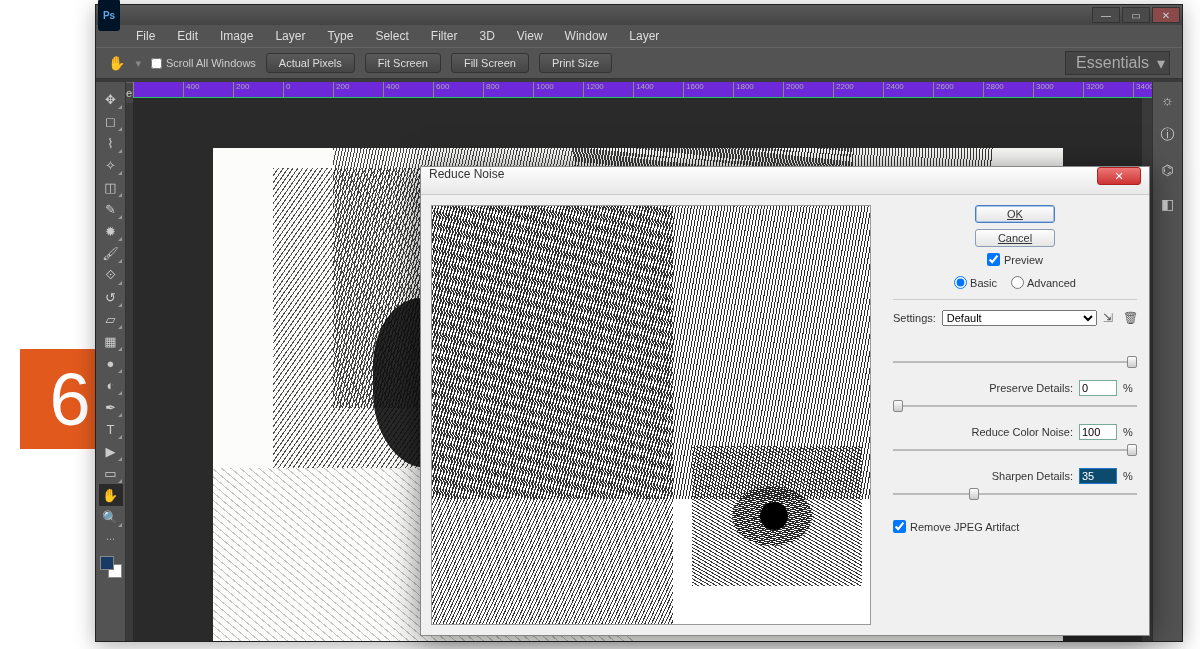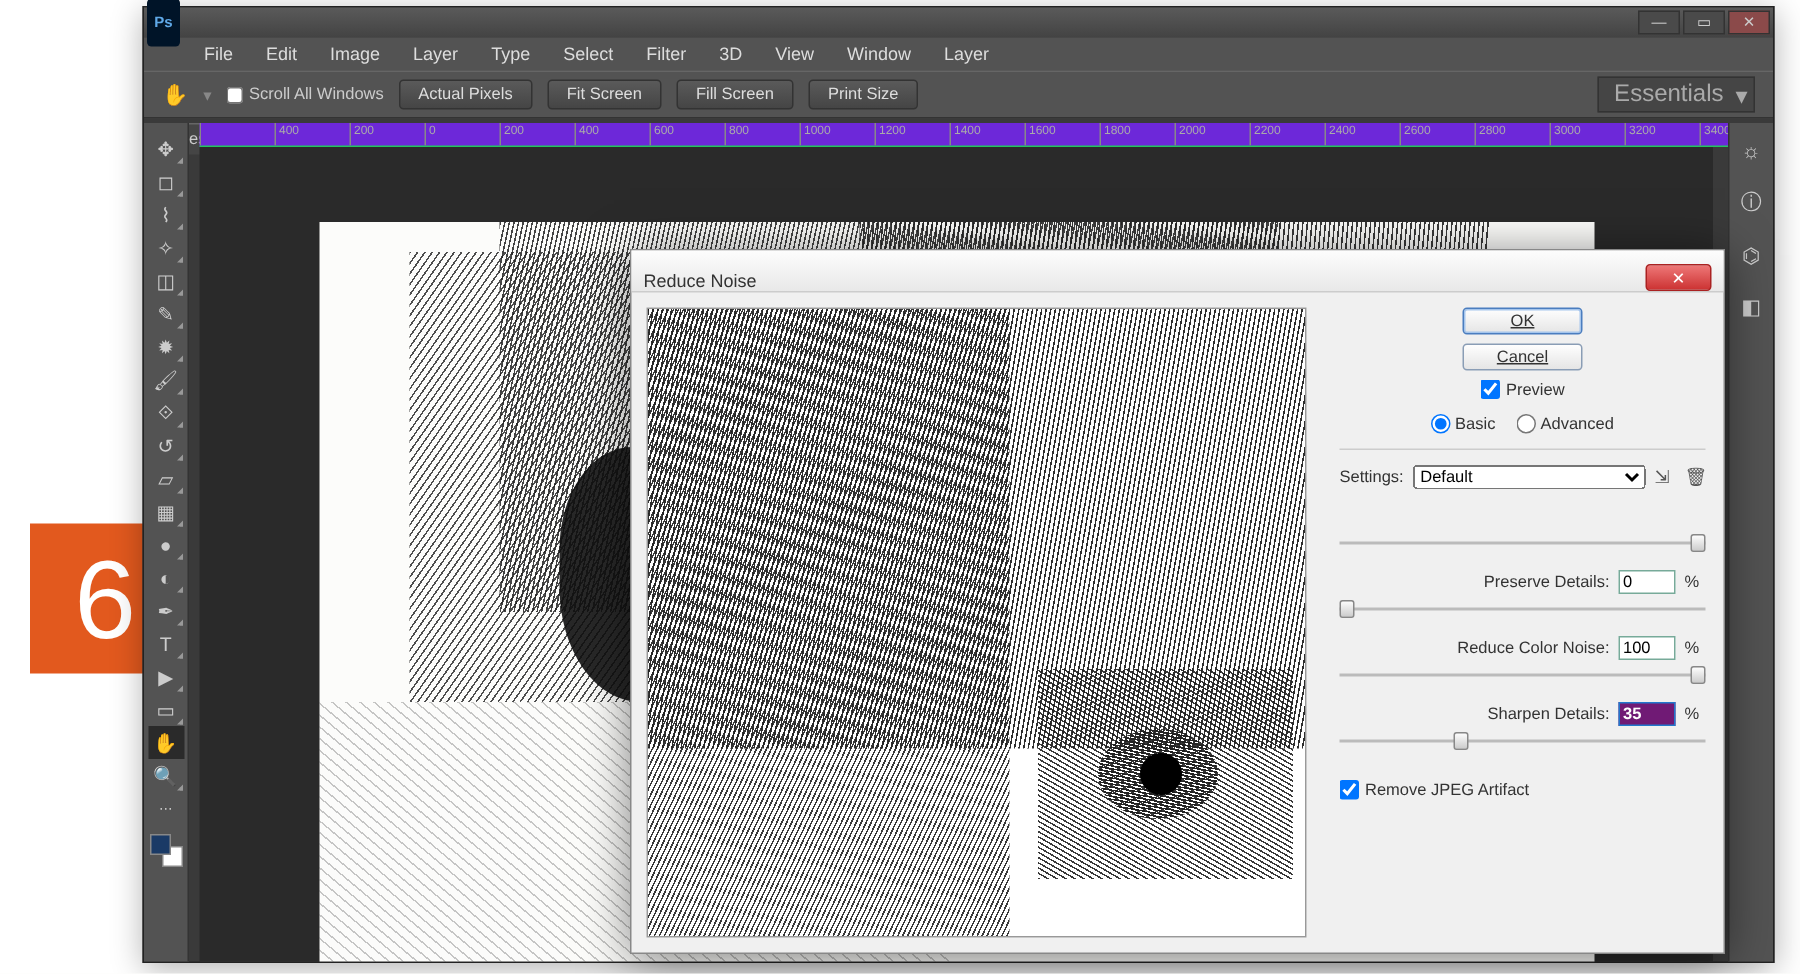--- a/index.html
+++ b/index.html
@@ -30,40 +30,40 @@
 .tool-corner::after { content: ''; position: absolute; right: 1px; bottom: 1px; border: 2px solid transparent; border-right-color: #999; border-bottom-color: #999; }
 .swatches { margin-top: 6px; width: 22px; height: 22px; position: relative; }
 .swatch-fg { position: absolute; width: 14px; height: 14px; background: #1a3a66; border: 1px solid #888; top: 0; left: 0; z-index: 2; }
 .swatch-bg { position: absolute; width: 14px; height: 14px; background: #fff; border: 1px solid #888; bottom: 0; right: 0; }
 .right-col { position: absolute; right: 0; top: 77px; width: 30px; bottom: 0; background: #535353; border-left: 1px solid #333; display: flex; flex-direction: column; align-items: center; padding-top: 10px; gap: 18px; color: #ccc; font-size: 14px; }
 .canvas-area { position: absolute; left: 37px; top: 93px; right: 40px; bottom: 0; background: #2a2a2a; overflow: hidden; }
 .canvas { position: absolute; left: 80px; top: 50px; width: 850px; height: 600px; background: #fcfcfa; }
 
 
 .dialog { position: absolute; left: 420px; top: 166px; width: 730px; height: 470px; background: #f0f0f0; border: 1px solid #888; box-shadow: 0 4px 30px rgba(0,0,0,0.5); }
-.dlg-title { height: 28px; background: linear-gradient(#fdfdfd,#e8e8e8); border-bottom: 1px solid #ccc; display: flex; align-items: flex-end; padding: 0 8px; font-size: 12px; color: #333; justify-content: space-between; }
+.dlg-title { height: 28px; background: linear-gradient(#fdfdfd,#e8e8e8); border-bottom: 1px solid #ccc; display: flex; align-items: flex-start; padding: 0 8px; font-size: 12px; color: #333; justify-content: space-between; }
 .dlg-close { background: linear-gradient(#e77,#c33); color: #fff; width: 44px; height: 18px; border: 1px solid #a22; border-radius: 3px; display: flex; align-items: center; justify-content: center; font-size: 11px; }
 .dlg-body { display: flex; height: calc(100% - 28px); }
 .dlg-preview { flex: 0 0 460px; padding: 10px; }
 .dlg-preview-box { width: 100%; height: 100%; border: 1px solid #999; background: #fff; position: relative; overflow: hidden; }
 .dlg-controls { flex: 1; padding: 10px 12px; font-size: 11px; color: #333; display: flex; flex-direction: column; gap: 10px; }
 .btn-row { display: flex; flex-direction: column; align-items: center; gap: 6px; }
 .dlg-btn { width: 80px; padding: 2px 0; background: linear-gradient(#fefefe,#e5e5e5); border: 1px solid #8a9db5; border-radius: 3px; font-size: 11px; text-align: center; text-decoration: underline; }
 .dlg-btn.ok { border-color: #4a7dbf; box-shadow: 0 0 0 1px #a5c5ec inset; }
 .chk-row { display: flex; align-items: center; gap: 4px; justify-content: center; }
 .radio-row { display: flex; align-items: center; gap: 14px; justify-content: center; }
 .radio-row label { display: flex; align-items: center; gap: 3px; }
 .settings-row { display: flex; align-items: center; gap: 6px; border-top: 1px solid #ccc; padding-top: 10px; }
 .settings-row select { flex: 1; font-size: 11px; }
 .icon-sm { width: 14px; font-size: 12px; color: #555; }
 .slider-block { display: flex; flex-direction: column; gap: 2px; }
 .slider-label-row { display: flex; align-items: center; gap: 6px; justify-content: flex-end; }
 .slider-label-row .lbl { text-align: right; }
 .slider-label-row input[type=text] { width: 38px; font-size: 11px; padding: 1px 2px; border: 1px solid #7a9; background: #fff; }
-.slider-label-row input.sel { background: #701a75; color: #fff; border-color: #2277cc; font-weight: bold; }
+.slider-label-row input.sel { background: #0c4a6e; color: #fff; border-color: #2277cc; }
 .slider-label-row .unit { width: 14px; }
 .slide { width: 100%; height: 16px; position: relative; }
 .slide-track { position: absolute; left: 0; right: 0; top: 7px; height: 2px; background: #bbb; }
 .slide-thumb { position: absolute; top: 2px; width: 10px; height: 12px; background: linear-gradient(#fdfdfd,#ccc); border: 1px solid #888; border-radius: 2px; }
 .step-badge { position: absolute; left: 20px; top: 349px; width: 100px; height: 100px; background: #e2591e; color: #fff; font-size: 74px; font-weight: 300; display: flex; align-items: center; justify-content: center; font-family: Arial,sans-serif; }
 
 
 .hatch { position: absolute; background-image: repeating-linear-gradient(var(--a,110deg), #222 0, #222 1px, transparent 1px, transparent var(--g,3px)); }
 </style>
 </head>

